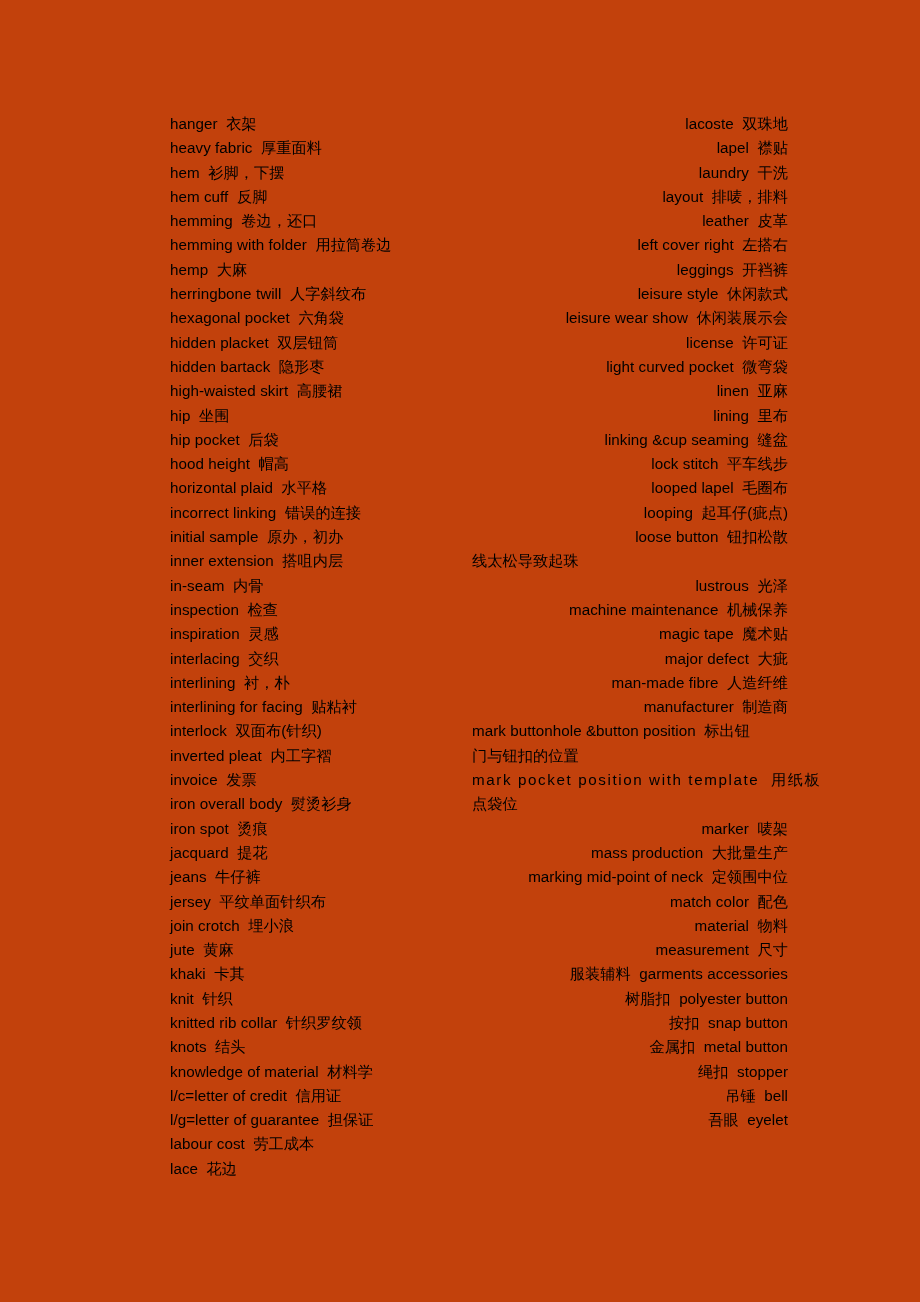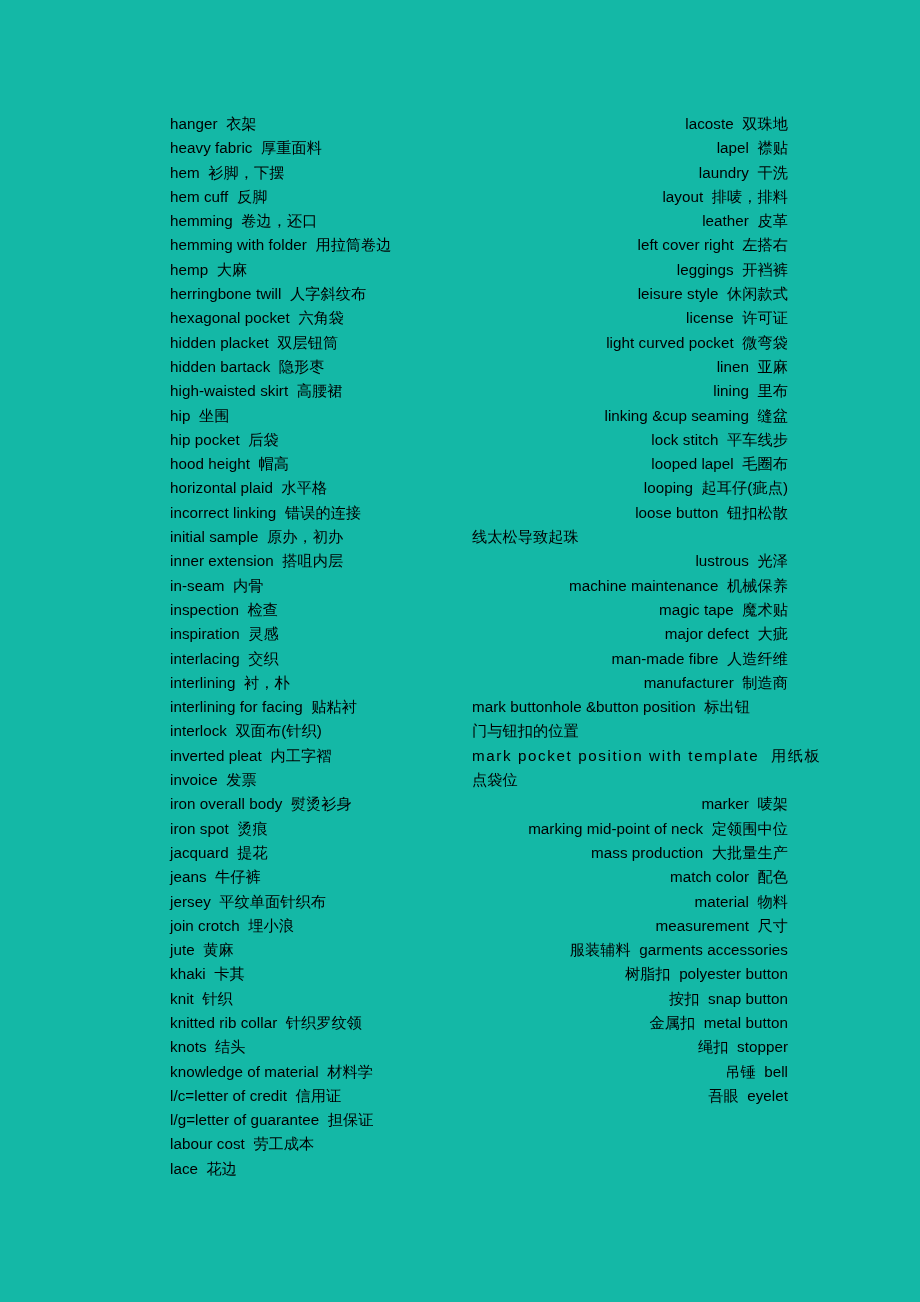--- a/index.html
+++ b/index.html
@@ -11,21 +11,21 @@
     width: 920px;
     height: 1302px;
     font-family: "Liberation Sans", "DejaVu Sans", sans-serif;
     color: #000000;
     -webkit-font-smoothing: antialiased;
   }
   .page {
     position: relative;
     width: 920px;
     height: 1302px;
-    background: #14b8a6;
+    background: #c2410c;
     overflow: hidden;
   }
   .columns {
     position: absolute;
     left: 0;
     top: 112px;
     width: 920px;
     display: flex;
     flex-direction: row;
     align-items: flex-start;
@@ -120,20 +120,21 @@
 
     <div class="col col-right" id="col-right">
         <div class="entry">lacoste  双珠地</div>
         <div class="entry">lapel  襟贴</div>
         <div class="entry">laundry  干洗</div>
         <div class="entry">layout  排唛，排料</div>
         <div class="entry">leather  皮革</div>
         <div class="entry">left cover right  左搭右</div>
         <div class="entry">leggings  开裆裤</div>
         <div class="entry">leisure style  休闲款式</div>
+        <div class="entry">leisure wear show  休闲装展示会</div>
         <div class="entry">license  许可证</div>
         <div class="entry">light curved pocket  微弯袋</div>
         <div class="entry">linen  亚麻</div>
         <div class="entry">lining  里布</div>
         <div class="entry">linking &amp;cup seaming  缝盆</div>
         <div class="entry">lock stitch  平车线步</div>
         <div class="entry">looped lapel  毛圈布</div>
         <div class="entry">looping  起耳仔(疵点)</div>
         <div class="entry">loose button  钮扣松散</div>
         <div class="entry wrap">
@@ -147,22 +148,22 @@
         <div class="entry ind-md">manufacturer  制造商</div>
         <div class="entry ind-sm wrap">
           <span class="l1">mark buttonhole &amp;button position  标出钮</span>
           <span class="l2">门与钮扣的位置</span>
         </div>
         <div class="entry wrap">
           <span class="l1 spc-wide">mark pocket position with template  用纸板</span>
           <span class="l2">点袋位</span>
         </div>
         <div class="entry">marker  唛架</div>
+        <div class="entry ind-md">mass production  大批量生产</div>
         <div class="entry">marking mid-point of neck  定领围中位</div>
-        <div class="entry ind-md">mass production  大批量生产</div>
         <div class="entry ind-md">match color  配色</div>
         <div class="entry ind-md">material  物料</div>
         <div class="entry ind-md">measurement  尺寸</div>
         <div class="entry">服装辅料  garments accessories</div>
         <div class="entry">树脂扣  polyester button</div>
         <div class="entry">按扣  snap button</div>
         <div class="entry">金属扣  metal button</div>
         <div class="entry">绳扣  stopper</div>
         <div class="entry">吊锤  bell</div>
         <div class="entry">吾眼  eyelet</div>

